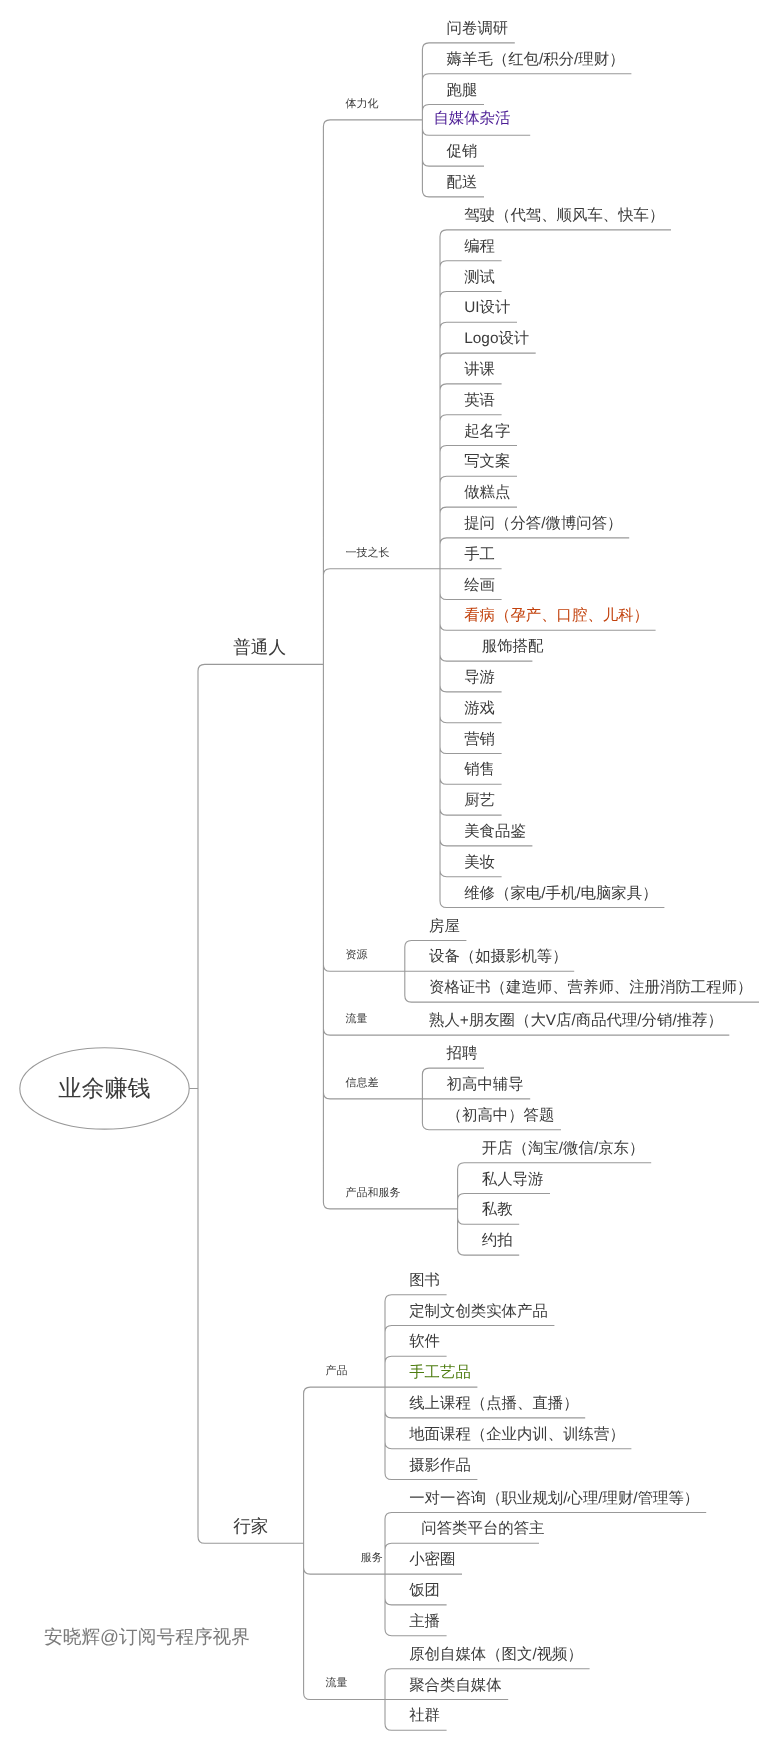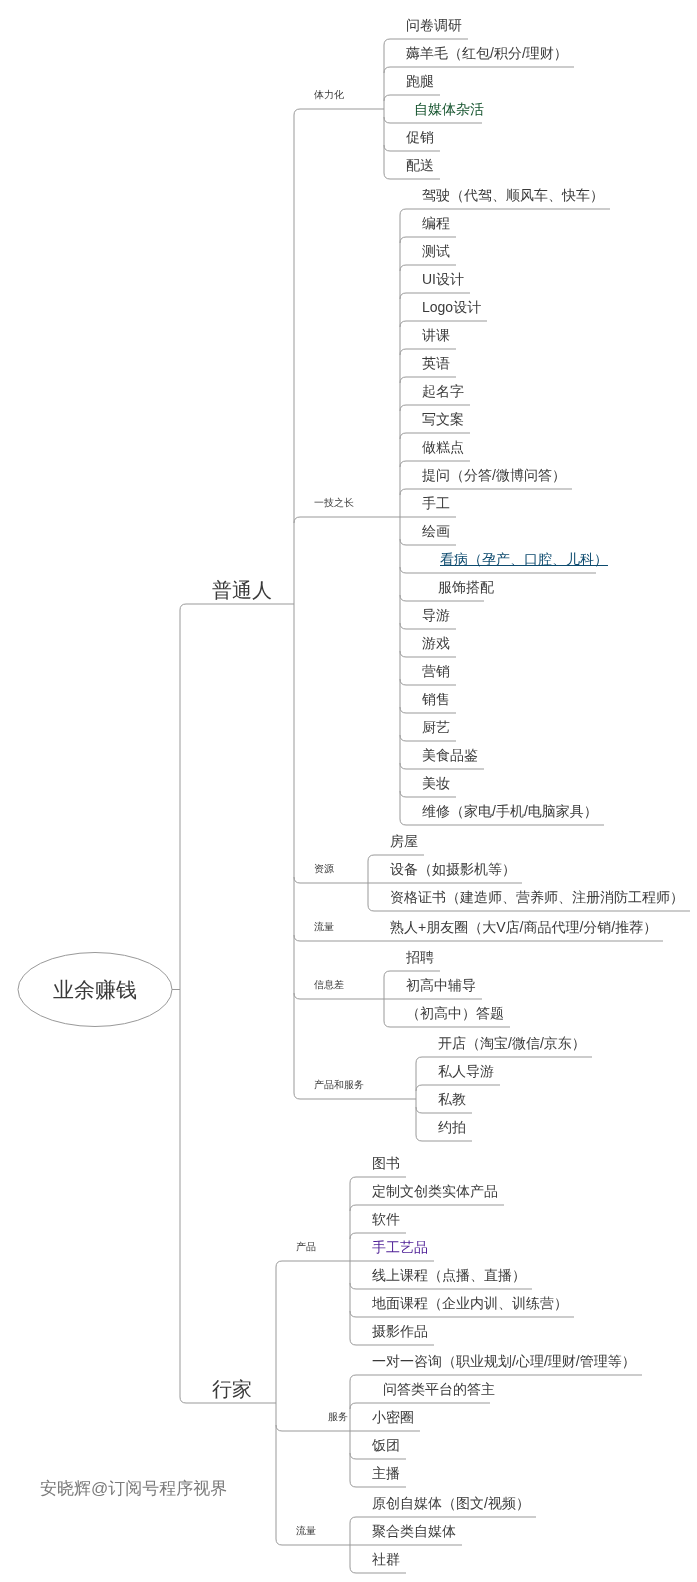--- a/index.html
+++ b/index.html
@@ -12,21 +12,21 @@
   #canvas { position: relative; width: 697px; height: 1582px; }
   #links { position: absolute; left: 0; top: 0; }
   .node {
     position: absolute;
     white-space: nowrap;
     color: #3a3a3a;
     cursor: default;
   }
   .leaf { font-size: 14px; line-height: 22px; }
   .l2   { font-size: 10px; line-height: 24px; }
-  .l1   { font-size: 20px; line-height: 26px; font-family: Liberation Serif, serif; }
+  .l1   { font-size: 16px; line-height: 26px; font-family: Liberation Serif, serif; }
   .root { font-size: 21px; line-height: 28px; }
   #watermark {
     position: absolute;
     left: 40px; top: 1477px;
     font-size: 17px;
     color: #7a7a7a;
     white-space: nowrap;
   }
 </style>
 </head>
@@ -36,38 +36,38 @@
   <svg id="links" width="697" height="1582">
       <ellipse cx="95" cy="989.5" rx="77" ry="37" fill="#ffffff" stroke="#999999"></ellipse>
       <path d="M 172 989.5 L 180 989.5 M 180 610 Q 180 604 186 604 L 294 604 M 180 1397 Q 180 1403 186 1403 L 276 1403 M 180 610 L 180 1397 M 294 115 Q 294 109 300 109 L 384 109 M 294 523 Q 294 517 300 517 L 400 517 M 294 877 Q 294 883 300 883 L 368 883 M 294 935 Q 294 941 300 941 L 368 941 M 294 993 Q 294 999 300 999 L 384 999 M 294 1093 Q 294 1099 300 1099 L 416 1099 M 294 115 L 294 1093 M 384 45 Q 384 39 390 39 L 468 39 M 384 73 Q 384 67 390 67 L 574 67 M 384 101 Q 384 95 390 95 L 440 95 M 384 117 Q 384 123 390 123 L 482 123 M 384 145 Q 384 151 390 151 L 440 151 M 384 173 Q 384 179 390 179 L 440 179 M 384 45 L 384 173 M 400 215 Q 400 209 406 209 L 610 209 M 400 243 Q 400 237 406 237 L 456 237 M 400 271 Q 400 265 406 265 L 456 265 M 400 299 Q 400 293 406 293 L 470 293 M 400 327 Q 400 321 406 321 L 487 321 M 400 355 Q 400 349 406 349 L 456 349 M 400 383 Q 400 377 406 377 L 456 377 M 400 411 Q 400 405 406 405 L 470 405 M 400 439 Q 400 433 406 433 L 470 433 M 400 467 Q 400 461 406 461 L 470 461 M 400 495 Q 400 489 406 489 L 572 489 M 400 517 L 456 517 M 400 539 Q 400 545 406 545 L 456 545 M 400 567 Q 400 573 406 573 L 596 573 M 400 595 Q 400 601 406 601 L 484 601 M 400 623 Q 400 629 406 629 L 456 629 M 400 651 Q 400 657 406 657 L 456 657 M 400 679 Q 400 685 406 685 L 456 685 M 400 707 Q 400 713 406 713 L 456 713 M 400 735 Q 400 741 406 741 L 456 741 M 400 763 Q 400 769 406 769 L 484 769 M 400 791 Q 400 797 406 797 L 456 797 M 400 819 Q 400 825 406 825 L 604 825 M 400 215 L 400 819 M 368 861 Q 368 855 374 855 L 424 855 M 368 883 L 522 883 M 368 905 Q 368 911 374 911 L 690 911 M 368 861 L 368 905 M 368 941 L 663 941 M 384 977 Q 384 971 390 971 L 440 971 M 384 999 L 482 999 M 384 1021 Q 384 1027 390 1027 L 510 1027 M 384 977 L 384 1021 M 416 1063 Q 416 1057 422 1057 L 592 1057 M 416 1091 Q 416 1085 422 1085 L 500 1085 M 416 1107 Q 416 1113 422 1113 L 472 1113 M 416 1135 Q 416 1141 422 1141 L 472 1141 M 416 1063 L 416 1135 M 276 1267 Q 276 1261 282 1261 L 350 1261 M 276 1425 Q 276 1431 282 1431 L 350 1431 M 276 1539 Q 276 1545 282 1545 L 350 1545 M 276 1267 L 276 1539 M 350 1183 Q 350 1177 356 1177 L 406 1177 M 350 1211 Q 350 1205 356 1205 L 504 1205 M 350 1239 Q 350 1233 356 1233 L 406 1233 M 350 1261 L 434 1261 M 350 1283 Q 350 1289 356 1289 L 532 1289 M 350 1311 Q 350 1317 356 1317 L 574 1317 M 350 1339 Q 350 1345 356 1345 L 434 1345 M 350 1183 L 350 1339 M 350 1381 Q 350 1375 356 1375 L 642 1375 M 350 1409 Q 350 1403 356 1403 L 490 1403 M 350 1431 L 420 1431 M 350 1453 Q 350 1459 356 1459 L 406 1459 M 350 1481 Q 350 1487 356 1487 L 406 1487 M 350 1381 L 350 1481 M 350 1523 Q 350 1517 356 1517 L 536 1517 M 350 1545 L 462 1545 M 350 1567 Q 350 1573 356 1573 L 406 1573 M 350 1523 L 350 1567" fill="none" stroke="#999999" stroke-width="1"></path>
     </svg>
   <div id="nodes">
       <div class="node l1" style="left: 212px; top: 577px; color: rgb(58, 58, 58);">普通人</div>
       <div class="node l2" style="left: 314px; top: 83px; color: rgb(58, 58, 58);">体力化</div>
       <div class="node leaf" style="left: 406px; top: 14px; color: rgb(58, 58, 58);">问卷调研</div>
       <div class="node leaf" style="left: 406px; top: 42px; color: rgb(58, 58, 58);">薅羊毛（红包/积分/理财）</div>
       <div class="node leaf" style="left: 406px; top: 70px; color: rgb(58, 58, 58);">跑腿</div>
-      <div class="node leaf" style="left: 414px; top: 98px; color: #14532d;">自媒体杂活</div>
+      <div class="node leaf" style="left: 394px; top: 98px; color: #4c1d95; font-family: Liberation Serif, serif;">自媒体杂活</div>
       <div class="node leaf" style="left: 406px; top: 126px; color: rgb(58, 58, 58);">促销</div>
       <div class="node leaf" style="left: 406px; top: 154px; color: rgb(58, 58, 58);">配送</div>
       <div class="node l2" style="left: 314px; top: 491px; color: rgb(58, 58, 58);">一技之长</div>
       <div class="node leaf" style="left: 422px; top: 184px; color: rgb(58, 58, 58);">驾驶（代驾、顺风车、快车）</div>
       <div class="node leaf" style="left: 422px; top: 212px; color: rgb(58, 58, 58);">编程</div>
       <div class="node leaf" style="left: 422px; top: 240px; color: rgb(58, 58, 58);">测试</div>
       <div class="node leaf" style="left: 422px; top: 268px; color: rgb(58, 58, 58);">UI设计</div>
       <div class="node leaf" style="left: 422px; top: 296px; color: rgb(58, 58, 58);">Logo设计</div>
       <div class="node leaf" style="left: 422px; top: 324px; color: rgb(58, 58, 58);">讲课</div>
       <div class="node leaf" style="left: 422px; top: 352px; color: rgb(58, 58, 58);">英语</div>
       <div class="node leaf" style="left: 422px; top: 380px; color: rgb(58, 58, 58);">起名字</div>
       <div class="node leaf" style="left: 422px; top: 408px; color: rgb(58, 58, 58);">写文案</div>
       <div class="node leaf" style="left: 422px; top: 436px; color: rgb(58, 58, 58);">做糕点</div>
       <div class="node leaf" style="left: 422px; top: 464px; color: rgb(58, 58, 58);">提问（分答/微博问答）</div>
       <div class="node leaf" style="left: 422px; top: 492px; color: rgb(58, 58, 58);">手工</div>
       <div class="node leaf" style="left: 422px; top: 520px; color: rgb(58, 58, 58);">绘画</div>
-      <div class="node leaf" style="left: 440px; top: 548px; color: #0c4a6e; text-decoration: underline;">看病（孕产、口腔、儿科）</div>
+      <div class="node leaf" style="left: 422px; top: 548px; color: #c2410c;">看病（孕产、口腔、儿科）</div>
       <div class="node leaf" style="left: 422px; top: 576px; color: rgb(58, 58, 58); margin-left: 16px;">服饰搭配</div>
       <div class="node leaf" style="left: 422px; top: 604px; color: rgb(58, 58, 58);">导游</div>
       <div class="node leaf" style="left: 422px; top: 632px; color: rgb(58, 58, 58);">游戏</div>
       <div class="node leaf" style="left: 422px; top: 660px; color: rgb(58, 58, 58);">营销</div>
       <div class="node leaf" style="left: 422px; top: 688px; color: rgb(58, 58, 58);">销售</div>
       <div class="node leaf" style="left: 422px; top: 716px; color: rgb(58, 58, 58);">厨艺</div>
       <div class="node leaf" style="left: 422px; top: 744px; color: rgb(58, 58, 58);">美食品鉴</div>
       <div class="node leaf" style="left: 422px; top: 772px; color: rgb(58, 58, 58);">美妆</div>
       <div class="node leaf" style="left: 422px; top: 800px; color: rgb(58, 58, 58);">维修（家电/手机/电脑家具）</div>
       <div class="node l2" style="left: 314px; top: 857px; color: rgb(58, 58, 58);">资源</div>
@@ -83,21 +83,21 @@
       <div class="node l2" style="left: 314px; top: 1073px; color: rgb(58, 58, 58);">产品和服务</div>
       <div class="node leaf" style="left: 438px; top: 1032px; color: rgb(58, 58, 58);">开店（淘宝/微信/京东）</div>
       <div class="node leaf" style="left: 438px; top: 1060px; color: rgb(58, 58, 58);">私人导游</div>
       <div class="node leaf" style="left: 438px; top: 1088px; color: rgb(58, 58, 58);">私教</div>
       <div class="node leaf" style="left: 438px; top: 1116px; color: rgb(58, 58, 58);">约拍</div>
       <div class="node l1" style="left: 212px; top: 1376px; color: rgb(58, 58, 58);">行家</div>
       <div class="node l2" style="left: 296px; top: 1235px; color: rgb(58, 58, 58);">产品</div>
       <div class="node leaf" style="left: 372px; top: 1152px; color: rgb(58, 58, 58);">图书</div>
       <div class="node leaf" style="left: 372px; top: 1180px; color: rgb(58, 58, 58);">定制文创类实体产品</div>
       <div class="node leaf" style="left: 372px; top: 1208px; color: rgb(58, 58, 58);">软件</div>
-      <div class="node leaf" style="left: 372px; top: 1236px; color: #4c1d95;">手工艺品</div>
+      <div class="node leaf" style="left: 372px; top: 1236px; color: #4d7c0f;">手工艺品</div>
       <div class="node leaf" style="left: 372px; top: 1264px; color: rgb(58, 58, 58);">线上课程（点播、直播）</div>
       <div class="node leaf" style="left: 372px; top: 1292px; color: rgb(58, 58, 58);">地面课程（企业内训、训练营）</div>
       <div class="node leaf" style="left: 372px; top: 1320px; color: rgb(58, 58, 58);">摄影作品</div>
       <div class="node l2" style="left: 296px; top: 1405px; color: rgb(58, 58, 58); margin-left: 32px;">服务</div>
       <div class="node leaf" style="left: 372px; top: 1350px; color: rgb(58, 58, 58);">一对一咨询（职业规划/心理/理财/管理等）</div>
       <div class="node leaf" style="left: 372px; top: 1378px; color: rgb(58, 58, 58); margin-left: 11px;">问答类平台的答主</div>
       <div class="node leaf" style="left: 372px; top: 1406px; color: rgb(58, 58, 58);">小密圈</div>
       <div class="node leaf" style="left: 372px; top: 1434px; color: rgb(58, 58, 58);">饭团</div>
       <div class="node leaf" style="left: 372px; top: 1462px; color: rgb(58, 58, 58);">主播</div>
       <div class="node l2" style="left: 296px; top: 1519px; color: rgb(58, 58, 58);">流量</div>

